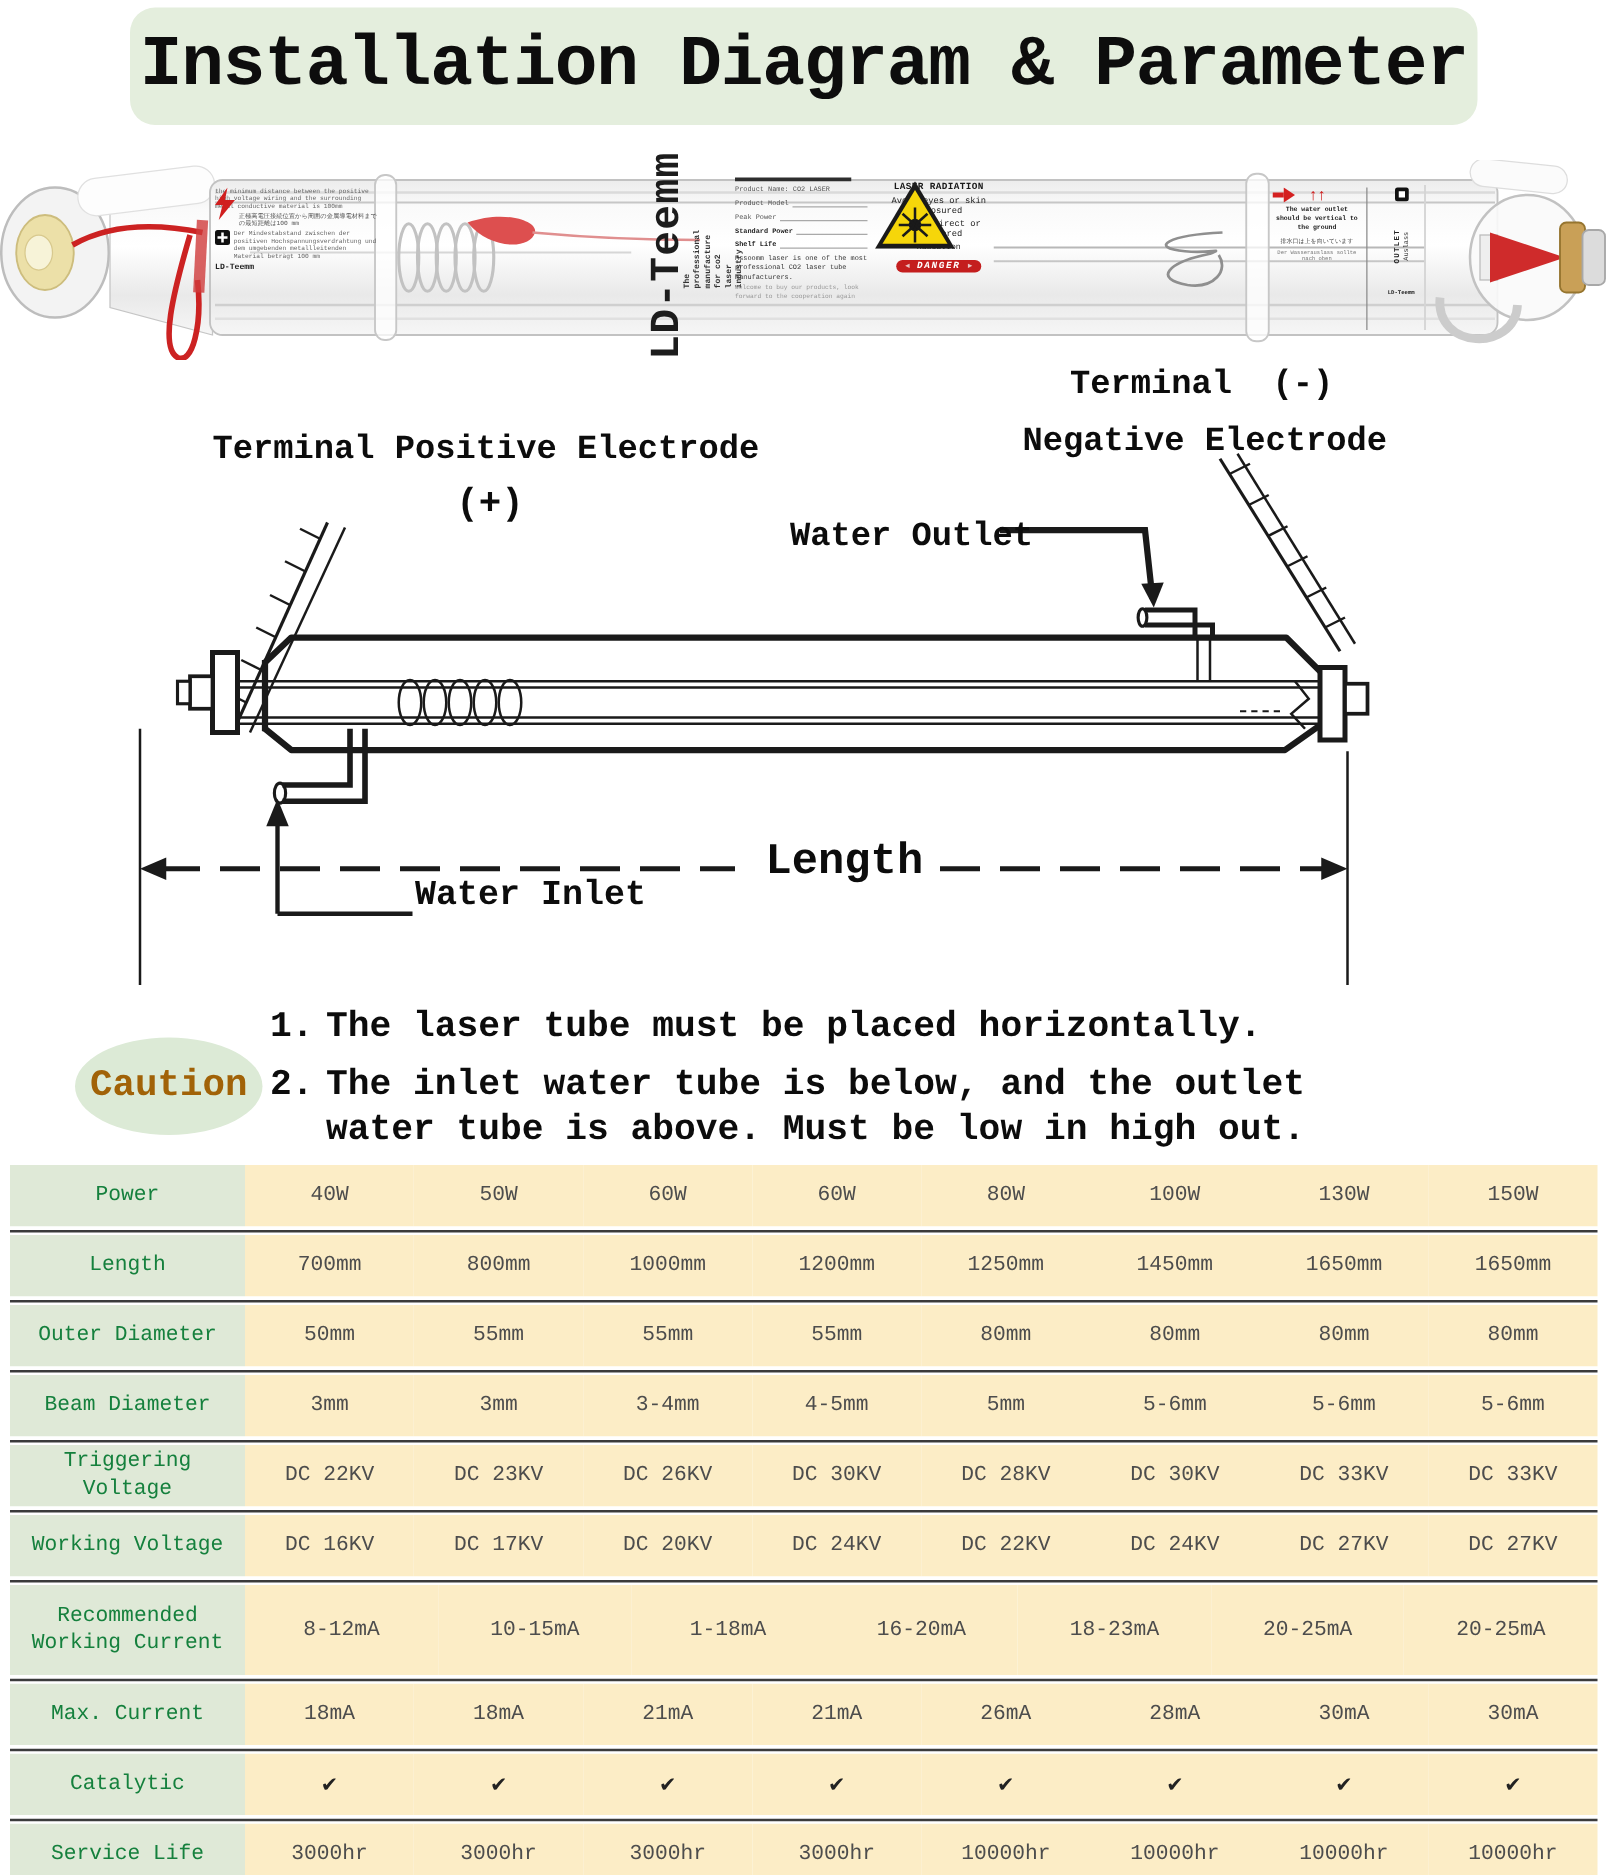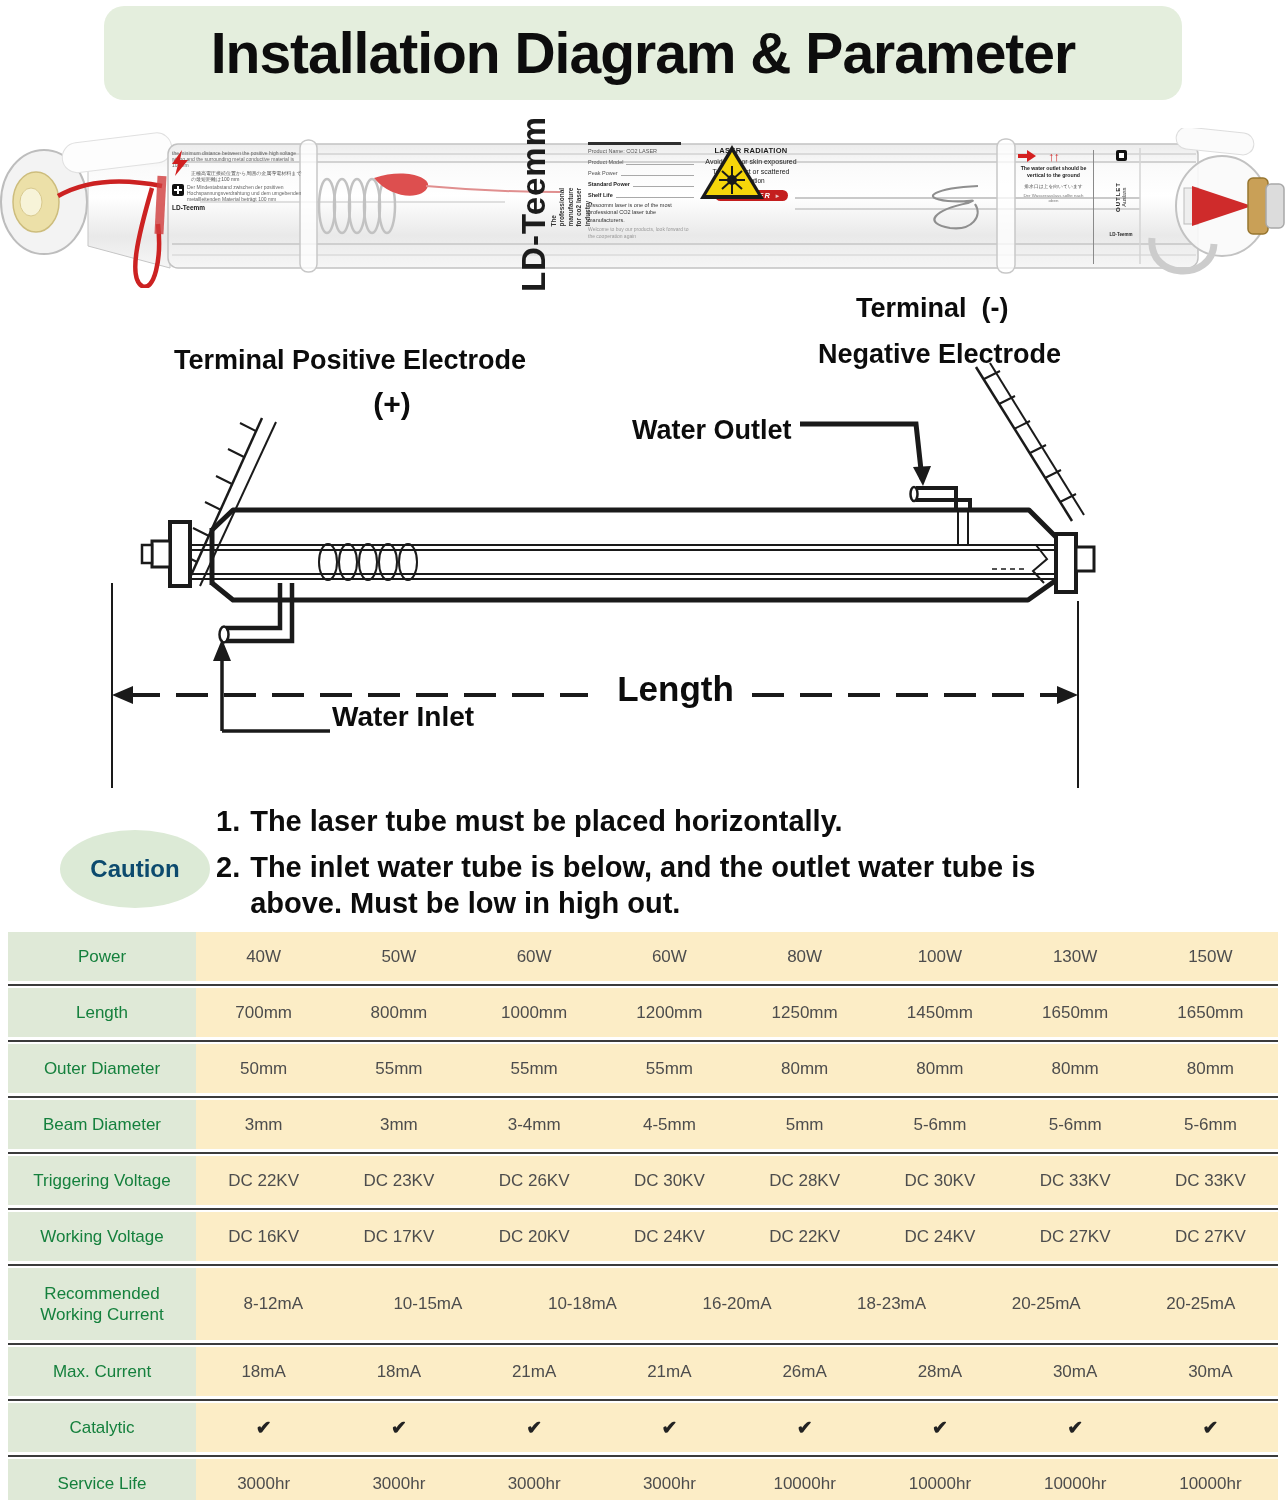--- a/index.html
+++ b/index.html
@@ -1,17 +1,17 @@
 <!DOCTYPE html>
 <html style="--title_bg: #e4eedd; --caution_bg: #dcead6; --table_label_bg: #dfe9d7; --table_cell_bg: #fcedc6; --divider: #3b3b3b; --danger_red: #c41e1e; --warning_yellow: #f6d60a; --accent_red: #cf2b2b;"><head>
 <meta charset="utf-8">
 <style>
   html,body{margin:0;padding:0;background:#fff;}
   .page{position:relative;width:1286px;height:1500px;background:#fff;overflow:hidden;
-        font-family:Liberation Sans, sans-serif;color:#111;}
+        font-family:Liberation Mono, monospace;color:#111;}
   
   .title{position:absolute;left:104px;top:6px;width:1078px;height:94px;
          background:var(--title_bg,#e4eedd);border-radius:20px;
          display:flex;align-items:center;justify-content:center;
          font-size:57px;font-weight:bold;letter-spacing:-1px;color:#0d0d0d;}
   
   .photo{position:absolute;left:0;top:128px;width:1286px;height:160px;}
   .photo svg{position:absolute;left:0;top:0;}
   .pl{position:absolute;}
   .pl-left{left:172px;top:22px;width:130px;height:114px;font-size:5px;line-height:1.2;color:#666;}
@@ -63,21 +63,21 @@
   .d-plus{left:352px;top:104px;width:80px;text-align:center;font-size:30px;}
   .d-neg1{left:856px;top:10px;width:205px;text-align:left;}
   .d-neg2{left:818px;top:56px;width:255px;text-align:left;}
   .d-wout{left:632px;top:132px;width:170px;}
   .d-len{left:598px;top:386px;width:155px;text-align:center;font-size:35px;}
   .d-win{left:332px;top:418px;width:170px;font-size:28px;}
   
   .caution{position:absolute;left:0;top:800px;width:1286px;height:132px;}
   .c-badge{position:absolute;left:60px;top:30px;width:150px;height:78px;border-radius:50%;
            background:var(--caution_bg,#dcead6);display:flex;align-items:center;justify-content:center;
-           font-size:24px;font-weight:bold;color:#0c4a6e;}
+           font-size:30px;font-weight:bold;color:#a16207;}
   .c-items{position:absolute;left:216px;top:4px;width:880px;}
   .c-item{display:flex;gap:10px;font-size:29px;font-weight:bold;color:#0c0c0c;line-height:1.22;margin-bottom:11px;}
   .c-item .num{flex:none;}
   .c-item .txt{width:840px;}
   
   .ptable{position:absolute;left:8px;top:932px;width:1270px;}
   .t-row{display:flex;height:49px;}
   .t-row.tall{height:72px;}
   .t-label{width:188px;flex:none;background:var(--table_label_bg,#dfe9d7);
            display:flex;align-items:center;justify-content:center;text-align:center;
@@ -451,21 +451,21 @@
         <div class="t-cell">DC 27KV</div>
         <div class="t-cell">DC 27KV</div>
       </div>
       <div class="t-div">
         <i></i>
       </div>
       <div class="t-row tall">
         <div class="t-label">Recommended Working Current</div>
         <div class="t-cell">8-12mA</div>
         <div class="t-cell">10-15mA</div>
-        <div class="t-cell">10-18mA</div>
+        <div class="t-cell">1-18mA</div>
         <div class="t-cell">16-20mA</div>
         <div class="t-cell">18-23mA</div>
         <div class="t-cell">20-25mA</div>
         <div class="t-cell">20-25mA</div>
       </div>
       <div class="t-div">
         <i></i>
       </div>
       <div class="t-row">
         <div class="t-label">Max. Current</div>

